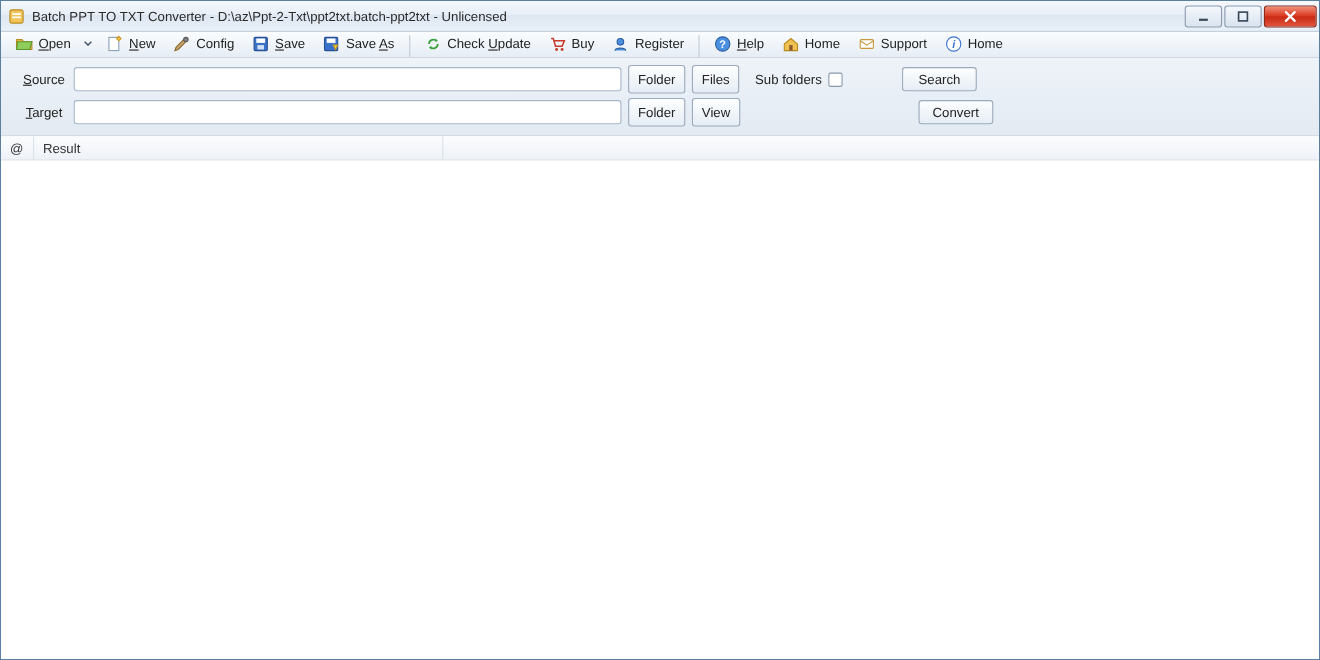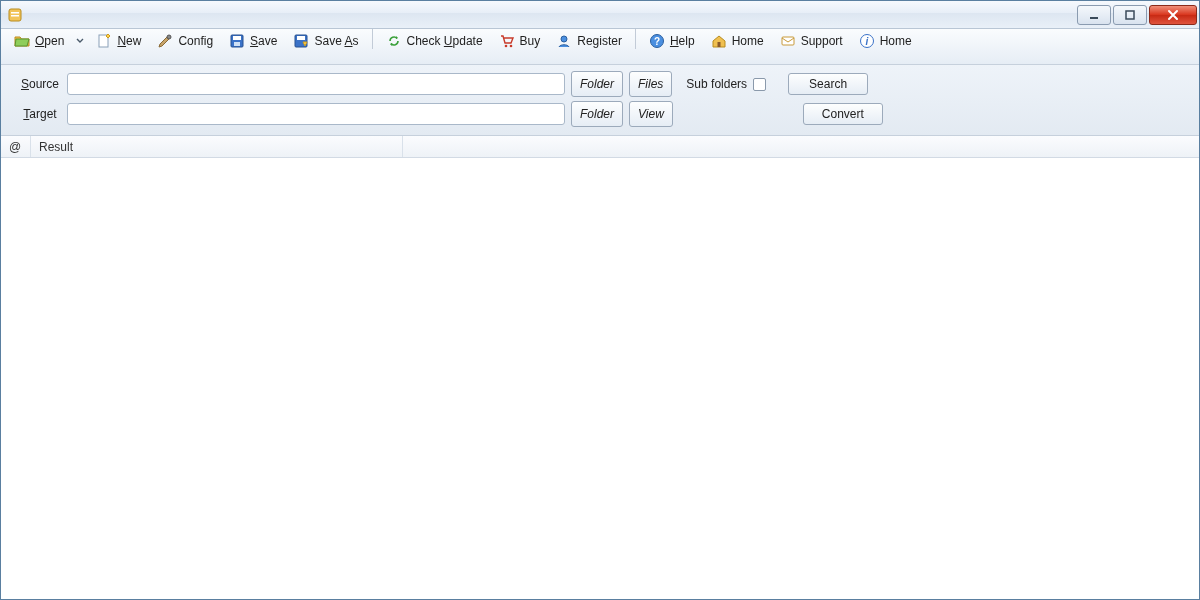--- a/index.html
+++ b/index.html
@@ -42,25 +42,25 @@
   }
   .win-btn.close {
     width: 48px;
     background: linear-gradient(to bottom, #f08f7a, #d9371f 48%, #c82a14 52%, #e0543e);
     border-color: #8a2a1a;
   }
   .win-btn svg { display: block; }
 
   
   .toolbar {
-    height: 36px;
+    height: 24px;
     background: linear-gradient(to bottom, #fafcfe, #e6edf5);
     border-bottom: 1px solid #c6d0dc;
     display: flex;
-    align-items: flex-start;
+    align-items: flex-end;
     padding: 0 6px;
     gap: 2px;
   }
   .tb-item {
     display: inline-flex;
     align-items: center;
     height: 24px;
     padding: 0 6px;
     border: 1px solid transparent;
     border-radius: 3px;
@@ -109,22 +109,22 @@
     height: 22px;
     border: 1px solid #9caabb;
     border-radius: 3px;
     background: linear-gradient(to bottom, #fdfefe, #e6edf5);
     padding: 0 9px;
     font-size: 12px;
     color: #222;
     display: inline-flex; align-items: center; justify-content: center;
     cursor: default;
   }
-  .btn.small { padding: 12px 8px; font-style: italic; }
-  .btn.wide { width: 80px; padding: 0; }
+  .btn.small { padding: 12px 8px; }
+  .btn.wide { width: 68px; padding: 0; margin-left: 32px; }
   .chk-wrap { display: inline-flex; align-items: center; gap: 6px; margin-left: 8px; }
   .chk {
     width: 13px; height: 13px;
     border: 1px solid #8a99ab;
     background: #fff;
     border-radius: 2px;
   }
   .chk-label-text { font-size: 12px; color: #222; }
   .right-gap { width: 10px; }
 
@@ -163,20 +163,21 @@
 <body>
 
 <div class="titlebar">
   <span class="app-icon">
     <svg class="ic" viewBox="0 0 16 16">
         <rect x="2" y="2" width="12" height="12" rx="2" fill="#f2c45a" stroke="#b88c1f"></rect>
         <rect x="4" y="5" width="8" height="1.5" fill="#fff"></rect>
         <rect x="4" y="8" width="8" height="1.5" fill="#fff"></rect>
       </svg>
   </span>
+  <span class="title-text">Batch PPT TO TXT Converter - D:\az\Ppt-2-Txt\ppt2txt.batch-ppt2txt - Unlicensed</span>
   <span class="spacer"></span>
   <div class="win-buttons">
     <div class="win-btn">
       <svg width="12" height="12" viewBox="0 0 12 12">
           <rect x="2" y="8" width="8" height="2" fill="#3a4a5a"></rect>
         </svg>
     </div>
     <div class="win-btn">
       <svg width="12" height="12" viewBox="0 0 12 12">
           <rect x="2" y="2" width="8" height="8" fill="none" stroke="#3a4a5a" stroke-width="1.5"></rect>

